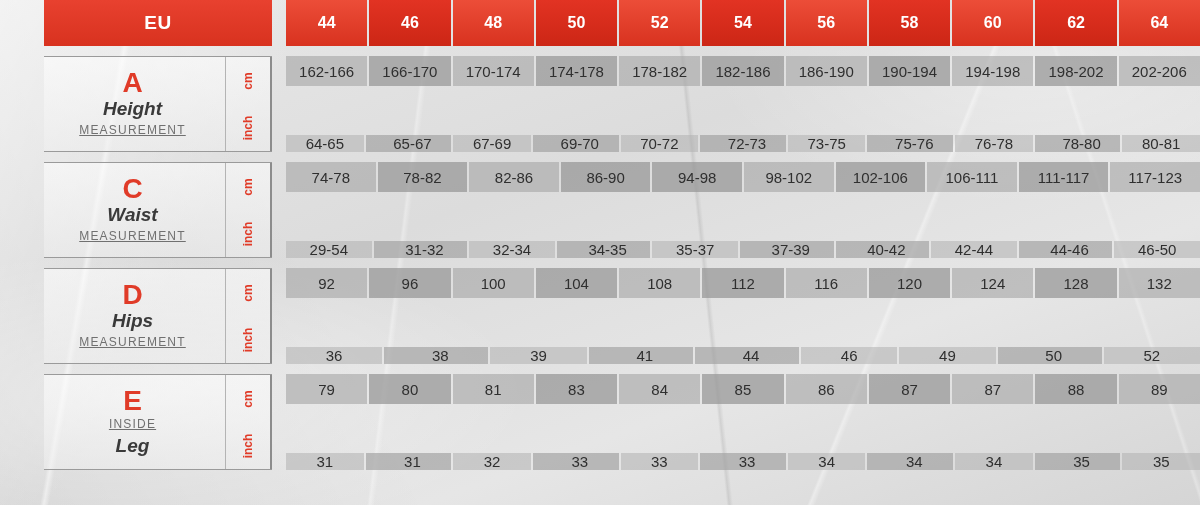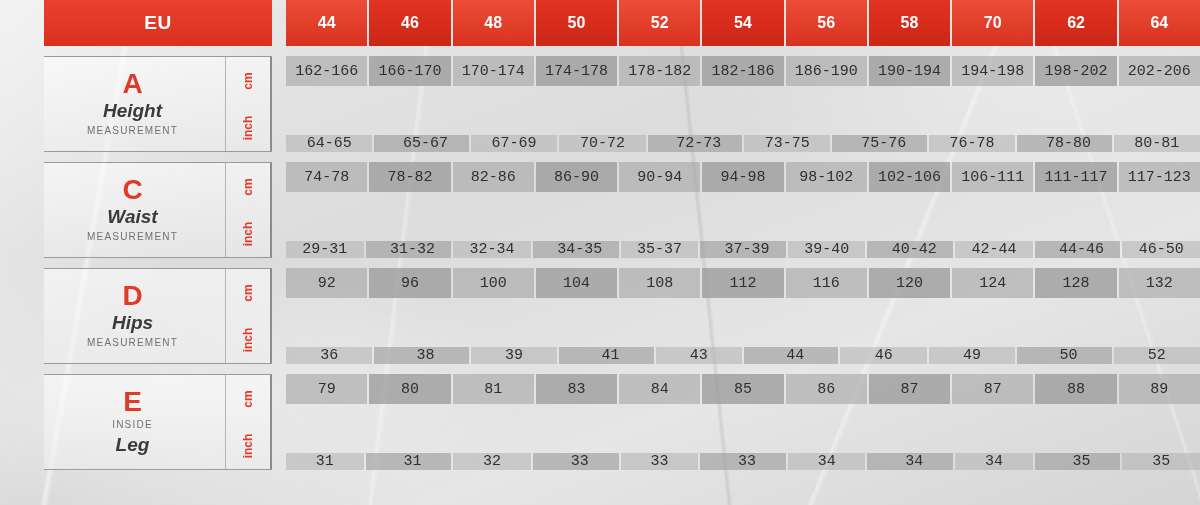--- a/index.html
+++ b/index.html
@@ -131,23 +131,24 @@
   }
   .meas-name {
     color: #3a3a3a;
     font-weight: bold;
     font-size: 19px;
     line-height: 1.25;
     font-style: italic;
   }
   .meas-sub {
     color: #707070;
-    font-size: 10px;
+    font-size: 12px;
     letter-spacing: 1.2px;
     line-height: 1.6;
+    text-decoration: underline;
   }
 
   .units {
     width: 44px;
     flex: 0 0 44px;
     display: flex;
     flex-direction: column;
     border-left: 1px solid #b4b4b4;
     border-right: 2px solid #8c8c8c;
   }
@@ -168,21 +169,20 @@
   .block-gap {
     width: 14px;
     flex: 0 0 14px;
   }
 
   .values {
     flex: 1 1 auto;
     display: flex;
     flex-direction: column;
     gap: 19px;
-    font-family: Liberation Mono, monospace;
   }
   .value-row {
     flex: 1 1 0;
     display: flex;
     gap: 2px;
   }
   .value-cell {
     flex: 1 1 0;
     display: flex;
     align-items: center;
@@ -216,21 +216,21 @@
       <div class="header-gap"></div>
       <div class="sizes">
         <div class="size-cell">44</div>
         <div class="size-cell alt">46</div>
         <div class="size-cell">48</div>
         <div class="size-cell alt">50</div>
         <div class="size-cell">52</div>
         <div class="size-cell alt">54</div>
         <div class="size-cell">56</div>
         <div class="size-cell alt">58</div>
-        <div class="size-cell">70</div>
+        <div class="size-cell">60</div>
         <div class="size-cell alt">62</div>
         <div class="size-cell">64</div>
       </div>
     </div>
 
     <div class="block">
       <div class="block-left">
         <div class="meas-label">
           <div class="meas-letter">A</div>
           <div class="meas-name">Height</div>
@@ -257,20 +257,21 @@
           <div class="value-cell">186-190</div>
           <div class="value-cell alt">190-194</div>
           <div class="value-cell">194-198</div>
           <div class="value-cell alt">198-202</div>
           <div class="value-cell">202-206</div>
         </div>
         <div class="value-row second">
           <div class="value-cell">64-65</div>
           <div class="value-cell alt">65-67</div>
           <div class="value-cell">67-69</div>
+          <div class="value-cell alt">69-70</div>
           <div class="value-cell">70-72</div>
           <div class="value-cell alt">72-73</div>
           <div class="value-cell">73-75</div>
           <div class="value-cell alt">75-76</div>
           <div class="value-cell">76-78</div>
           <div class="value-cell alt">78-80</div>
           <div class="value-cell">80-81</div>
         </div>
       </div>
     </div>
@@ -291,36 +292,34 @@
             </div>
         </div>
       </div>
       <div class="block-gap"></div>
       <div class="values">
         <div class="value-row">
           <div class="value-cell">74-78</div>
           <div class="value-cell alt">78-82</div>
           <div class="value-cell">82-86</div>
           <div class="value-cell alt">86-90</div>
-          <div class="value-cell">90-94</div>
           <div class="value-cell alt">94-98</div>
           <div class="value-cell">98-102</div>
           <div class="value-cell alt">102-106</div>
           <div class="value-cell">106-111</div>
           <div class="value-cell alt">111-117</div>
           <div class="value-cell">117-123</div>
         </div>
         <div class="value-row second">
-          <div class="value-cell">29-31</div>
+          <div class="value-cell">29-54</div>
           <div class="value-cell alt">31-32</div>
           <div class="value-cell">32-34</div>
           <div class="value-cell alt">34-35</div>
           <div class="value-cell">35-37</div>
           <div class="value-cell alt">37-39</div>
-          <div class="value-cell">39-40</div>
           <div class="value-cell alt">40-42</div>
           <div class="value-cell">42-44</div>
           <div class="value-cell alt">44-46</div>
           <div class="value-cell">46-50</div>
         </div>
       </div>
     </div>
 
     <div class="block">
       <div class="block-left">
@@ -351,21 +350,20 @@
           <div class="value-cell alt">120</div>
           <div class="value-cell">124</div>
           <div class="value-cell alt">128</div>
           <div class="value-cell">132</div>
         </div>
         <div class="value-row second">
           <div class="value-cell">36</div>
           <div class="value-cell alt">38</div>
           <div class="value-cell">39</div>
           <div class="value-cell alt">41</div>
-          <div class="value-cell">43</div>
           <div class="value-cell alt">44</div>
           <div class="value-cell">46</div>
           <div class="value-cell">49</div>
           <div class="value-cell alt">50</div>
           <div class="value-cell">52</div>
         </div>
       </div>
     </div>
 
     <div class="block">

